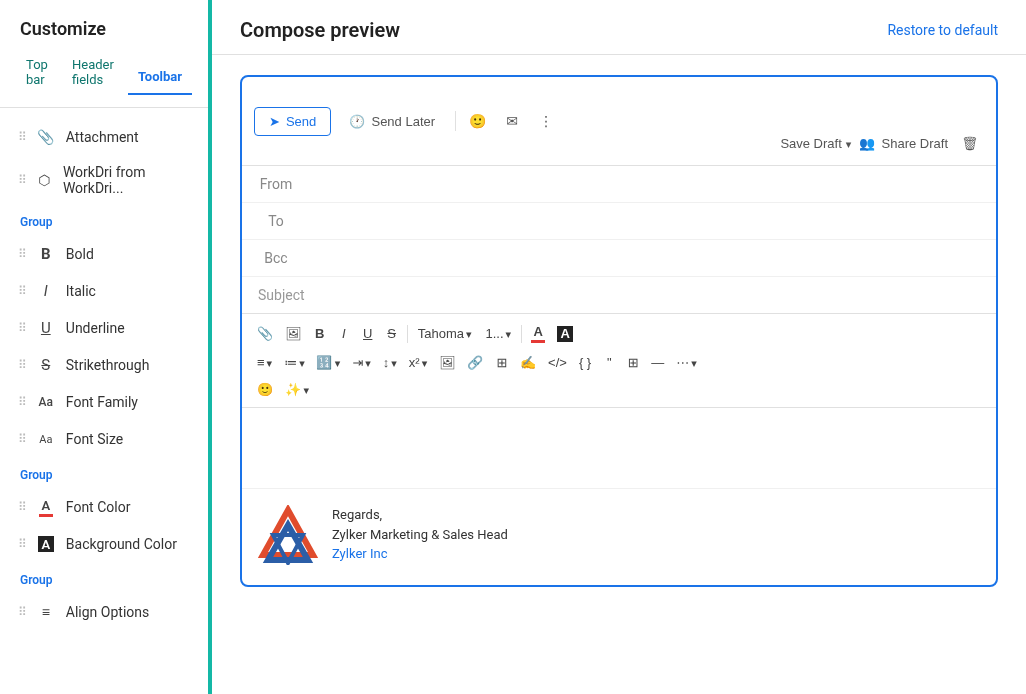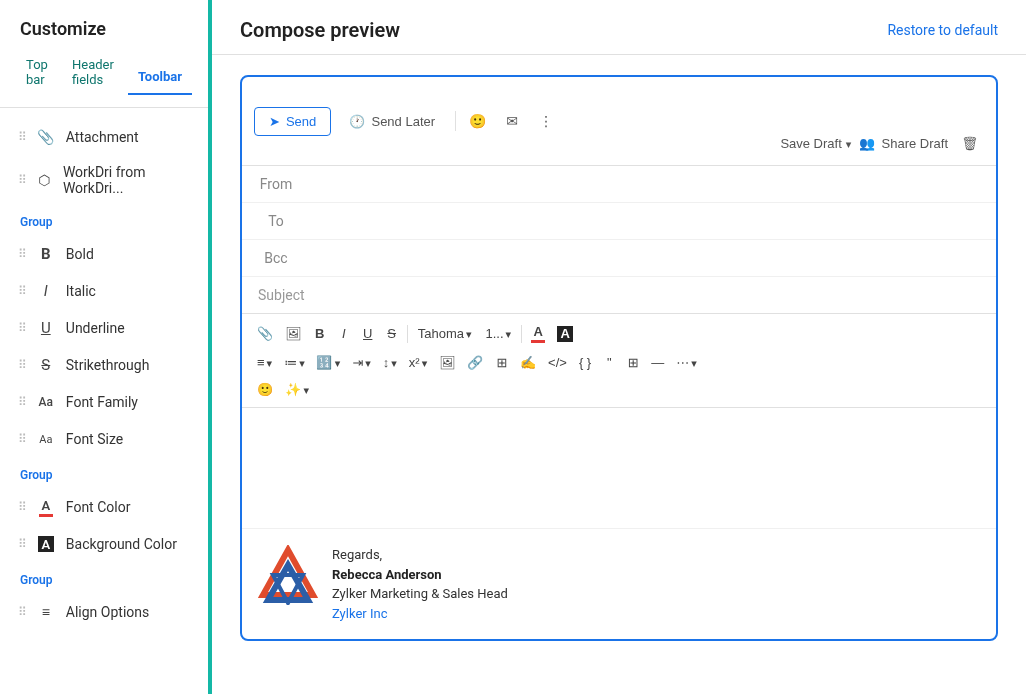--- a/index.html
+++ b/index.html
@@ -303,21 +303,20 @@
       padding: 16px;
       min-height: 80px;
       font-size: 14px;
       color: #333;
     }
 
     
     .signature-area {
       padding: 16px;
       border-top: 1px solid #f0f0f0;
-      margin-top: 40px;
     }
     .signature-content {
       display: flex;
       gap: 14px;
       align-items: flex-start;
     }
     .signature-text {
       font-size: 13px;
       line-height: 1.5;
     }
@@ -523,21 +522,20 @@
         <div class="signature-content">
           <div>
             <svg width="60" height="60" viewBox="0 0 60 60" xmlns="http://www.w3.org/2000/svg">
               <polygon points="30,5 55,50 5,50" fill="none" stroke="#e04c2d" stroke-width="6"></polygon>
               <polygon points="30,20 50,55 10,55" fill="none" stroke="#2b5ea7" stroke-width="6"></polygon>
               <polygon points="15,30 45,30 30,58" fill="none" stroke="#2b5ea7" stroke-width="4"></polygon>
             </svg>
           </div>
           <div class="signature-text">
             <div class="sig-regards">Regards,</div>
-            <div class="sig-name">Rebecca Anderson</div>
             <div class="sig-title">Zylker Marketing &amp; Sales Head</div>
             <a class="sig-link">Zylker Inc</a>
           </div>
         </div>
       </div>
 
     </div>
   </div>
 </main>
 

